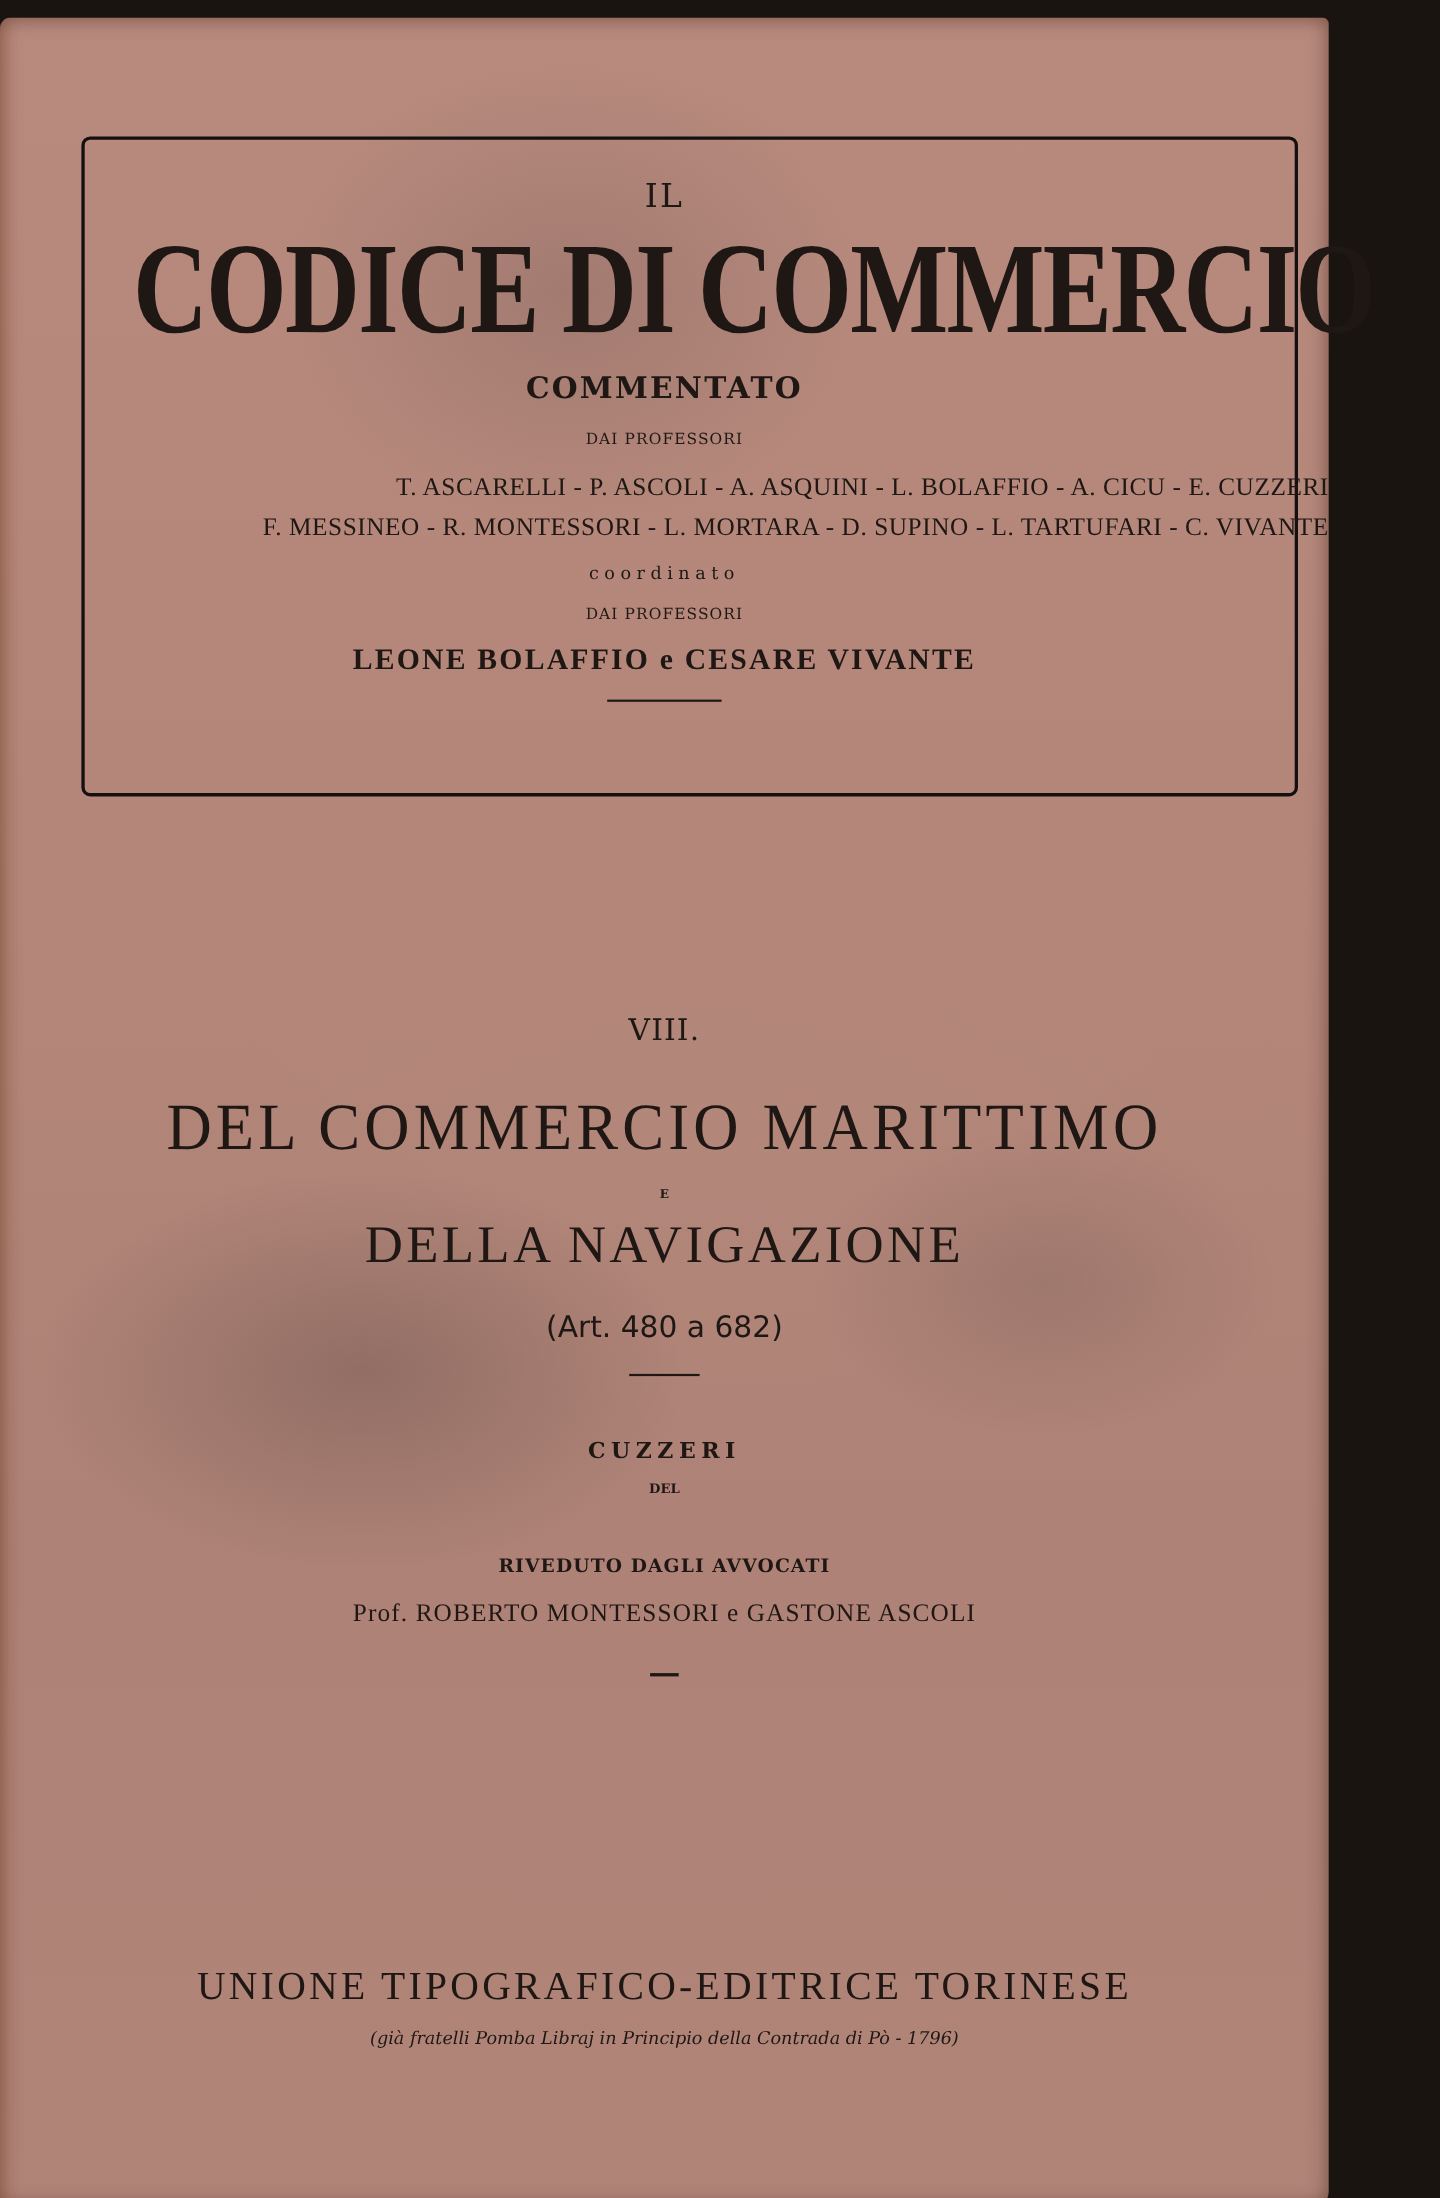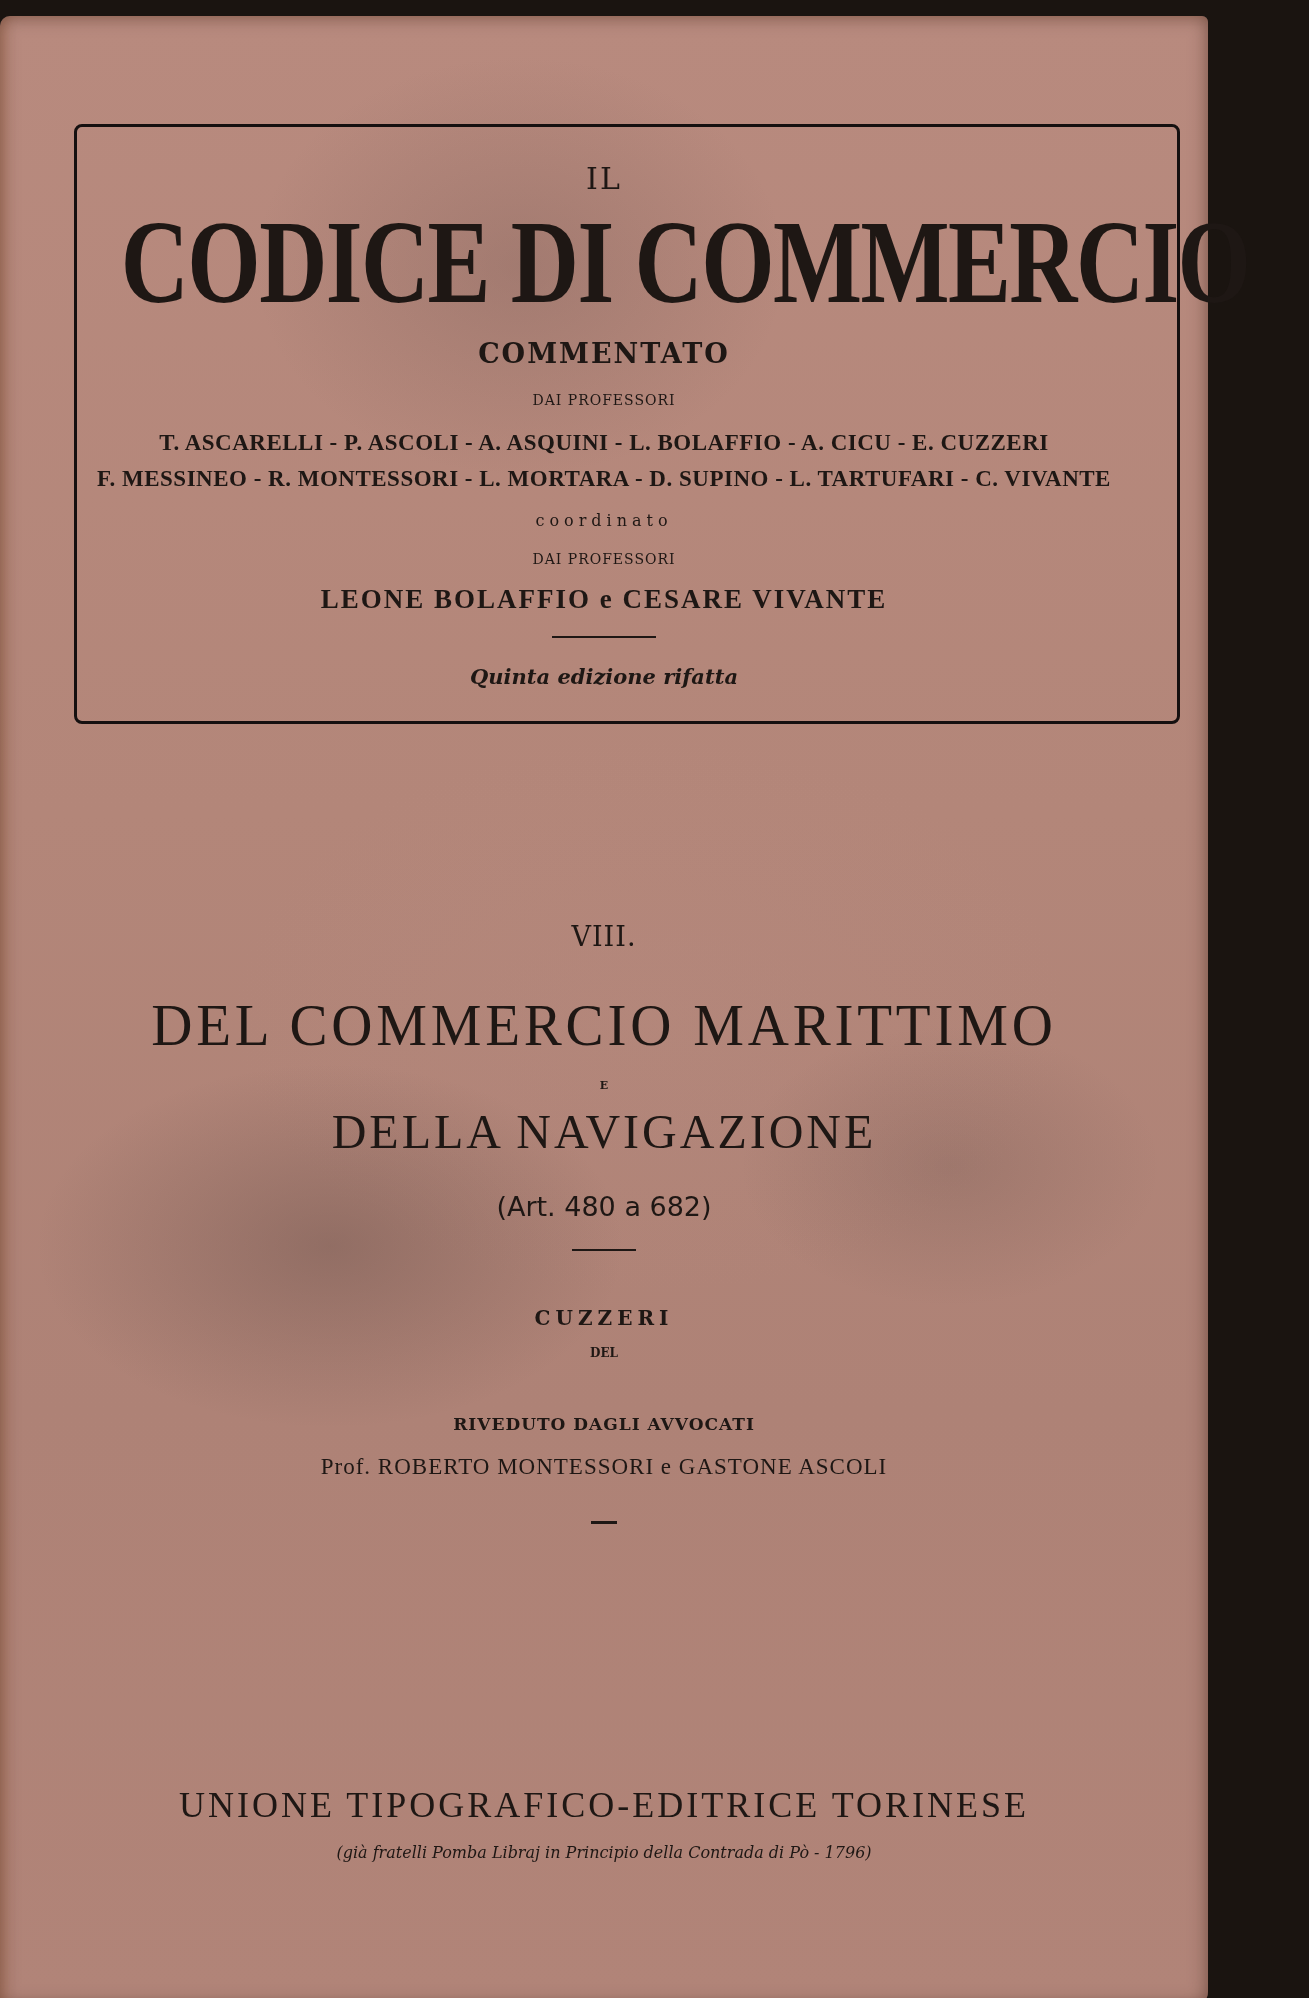--- a/index.html
+++ b/index.html
@@ -27,21 +27,21 @@
   .line { position:absolute; left:0; width:100%; text-align:center; white-space:nowrap; }
   .il { top:145px; font-size:30px; letter-spacing:2px; }
   .main-title {
     top:188px; font-family:"Liberation Serif", serif; font-weight:bold;
     font-size:118px; line-height:1; letter-spacing:-2px;
     transform:scaleX(0.8); transform-origin:center;
   }
   .commentato { top:322px; font-size:27px; font-weight:bold; letter-spacing:2px; }
   .small-caps { font-size:14px; letter-spacing:1px; }
   .dai1 { top:376px; }
-  .authors { font-family:"Liberation Serif", serif; font-weight:bold; font-size:23px; letter-spacing:0.5px; }
+  .authors { font-family:"Liberation Serif", serif; font-weight:normal; font-size:23px; letter-spacing:0.5px;text-align:right; }
   .auth1 { top:414px; }
   .auth2 { top:450px; }
   .coord { top:495px; font-size:16px; letter-spacing:5px; }
   .dai2 { top:535px; }
   .editors { top:568px; font-family:"Liberation Serif", serif; font-weight:bold; font-size:27px; letter-spacing:2px; }
   .rule { position:absolute; left:50%; height:2px; background:#1e1714; transform:translateX(-50%); }
   .rule1 { top:620px; width:104px; }
   .edition { top:648px; font-style:italic; font-weight:bold; font-size:21px; }
   .volume { top:905px; font-size:27px; letter-spacing:1px; }
   .sub1 { top:975px; font-family:"Liberation Serif", serif; font-size:60px; letter-spacing:4px; transform:scaleX(0.95); }
@@ -67,21 +67,20 @@
   <div class="line il">IL</div>
   <div class="line main-title">CODICE DI COMMERCIO</div>
   <div class="line commentato">COMMENTATO</div>
   <div class="line small-caps dai1">DAI PROFESSORI</div>
   <div class="line authors auth1">T. ASCARELLI - P. ASCOLI - A. ASQUINI - L. BOLAFFIO - A. CICU - E. CUZZERI</div>
   <div class="line authors auth2">F. MESSINEO - R. MONTESSORI - L. MORTARA - D. SUPINO - L. TARTUFARI - C. VIVANTE</div>
   <div class="line coord">coordinato</div>
   <div class="line small-caps dai2">DAI PROFESSORI</div>
   <div class="line editors">LEONE BOLAFFIO  e  CESARE VIVANTE</div>
   <div class="rule rule1"></div>
-  <div class="line edition">Quinta edizione rifatta</div>
 
   <div class="line volume">VIII.</div>
   <div class="line sub1">DEL COMMERCIO MARITTIMO</div>
   <div class="line conj">E</div>
   <div class="line sub2">DELLA NAVIGAZIONE</div>
   <div class="line articles">(Art. 480 a 682)</div>
   <div class="rule rule2"></div>
 
   <div class="line commento">CUZZERI</div>
   <div class="line del">DEL</div>

